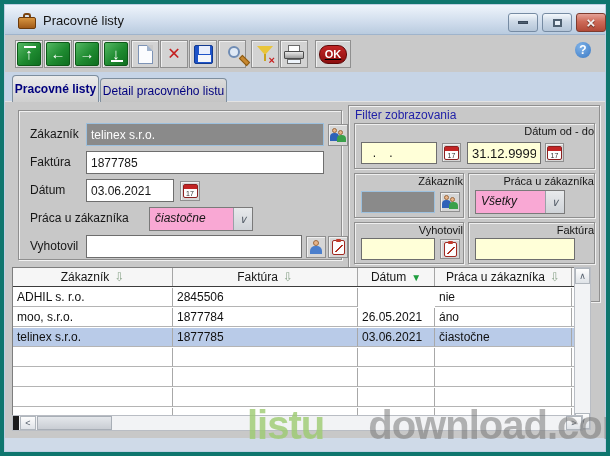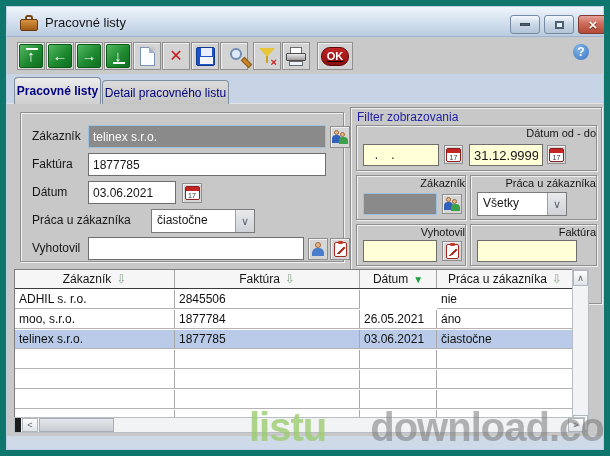--- a/index.html
+++ b/index.html
@@ -1,21 +1,21 @@
 <!DOCTYPE html>
 <html><head>
 <meta charset="utf-8">
 <style>
   * { margin:0; padding:0; box-sizing:border-box; }
   html,body { background:#e8e8e8; }
   body { font-family:"Liberation Sans", sans-serif; }
 
   .win {
     position:relative; width:610px; height:456px;
-    background:#bdcfe3; border:6px solid #0f766e; overflow:hidden;
+    background:#bdcfe3; border:4px solid #0f766e; overflow:hidden;
   }
 
   
   .titlebar {
     position:absolute; left:1px; top:1px; right:1px; height:30px;
     background:linear-gradient(#eef4fb, #cfdcec 60%, #b9cbdf);
     border-bottom:1px solid #9fb4cc;
   }
   .app-icon { position:absolute; left:13px; top:7px; width:18px; height:17px; }
   .case-body { position:absolute; left:0; top:5px; width:18px; height:12px;
@@ -112,21 +112,21 @@
   .people-ic .p1b { position:absolute; left:0; top:5px; width:9px; height:8px; border-radius:4px 4px 0 0; background:#2f62b8; }
   .people-ic .p2b { position:absolute; left:7px; top:7px; width:9px; height:7px; border-radius:4px 4px 0 0; background:#3aa04a; }
   .person-ic { position:relative; width:12px; height:14px; }
   .person-ic .ph { position:absolute; left:3px; top:0; width:6px; height:6px; border-radius:50%; background:#e8b488; border:1px solid #9a6a40; }
   .person-ic .pb { position:absolute; left:0; top:6px; width:12px; height:8px; border-radius:5px 5px 0 0; background:#4a7ecc; }
   .clip-ic { position:relative; width:13px; height:15px; background:#fdfdfd; border:1px solid #a02a22; border-radius:2px; }
   .clip-ic::before { content:""; position:absolute; left:3px; top:-2px; width:5px; height:3px; background:#c33a2a; border-radius:1px; }
   .clip-ic::after { content:""; position:absolute; left:2px; top:4px; width:8px; height:7px;
     background:linear-gradient(135deg, transparent 45%, #b03020 45%, #b03020 60%, transparent 60%); }
 
-  .dropdown { position:absolute; background:#ffffff; border:1px solid #7a7a7a; display:flex; }
+  .dropdown { position:absolute; background:#f9a8d4; border:1px solid #7a7a7a; display:flex;font-style:italic; }
   .dd-text { flex:1; font-size:12px; color:#161616; padding:3px 0 0 5px; }
   .dd-btn { width:19px; background:linear-gradient(#e8eaec,#cfd3d8); border-left:1px solid #9aa0a8;
     display:flex; align-items:center; justify-content:center; color:#5a636e; font-size:11px; }
 
   
   .subbox { position:absolute; border:1px solid #8f8f8f;
     box-shadow:inset 1px 1px 0 rgba(255,255,255,.7), 1px 1px 0 rgba(255,255,255,.7); }
   .sb-label { position:absolute; top:1px; left:12px; right:0; text-align:right; font-size:11px; color:#161616; }
 
   

